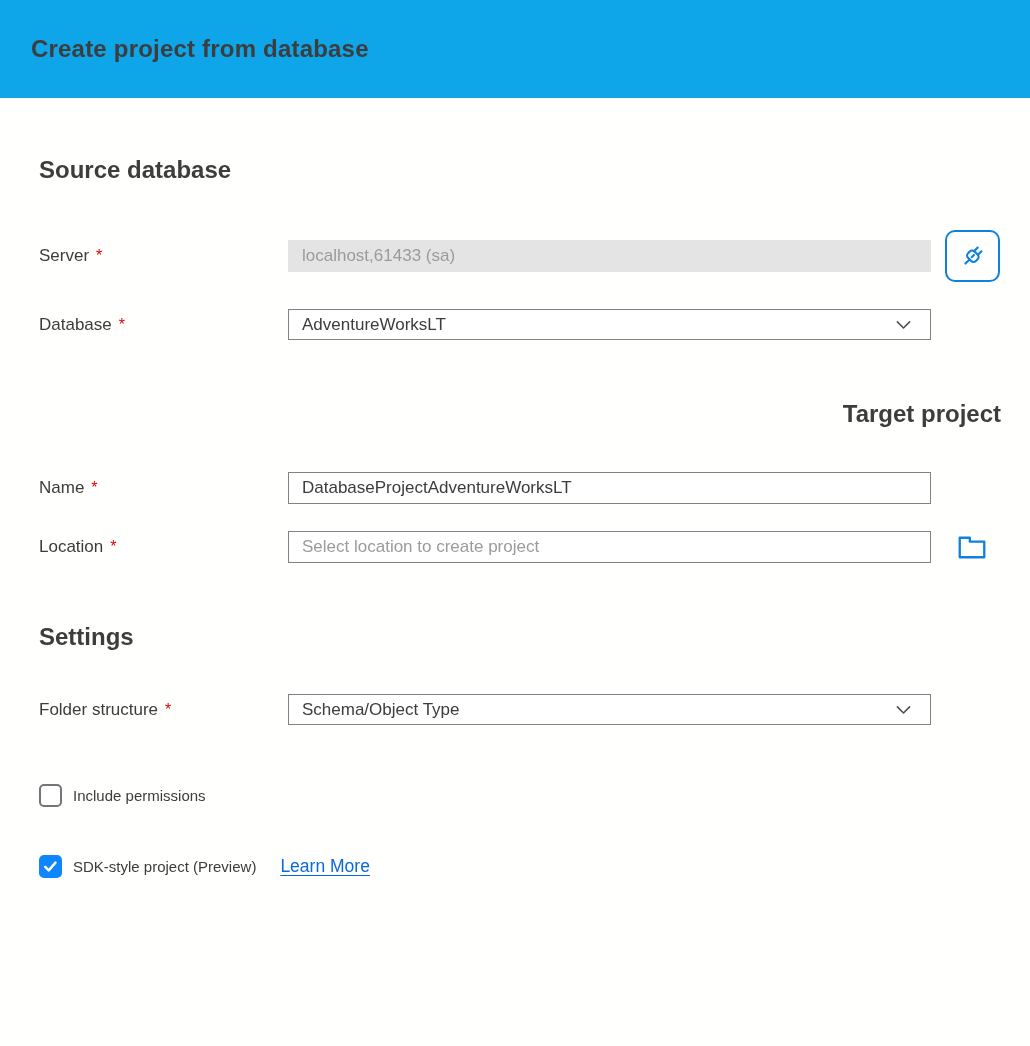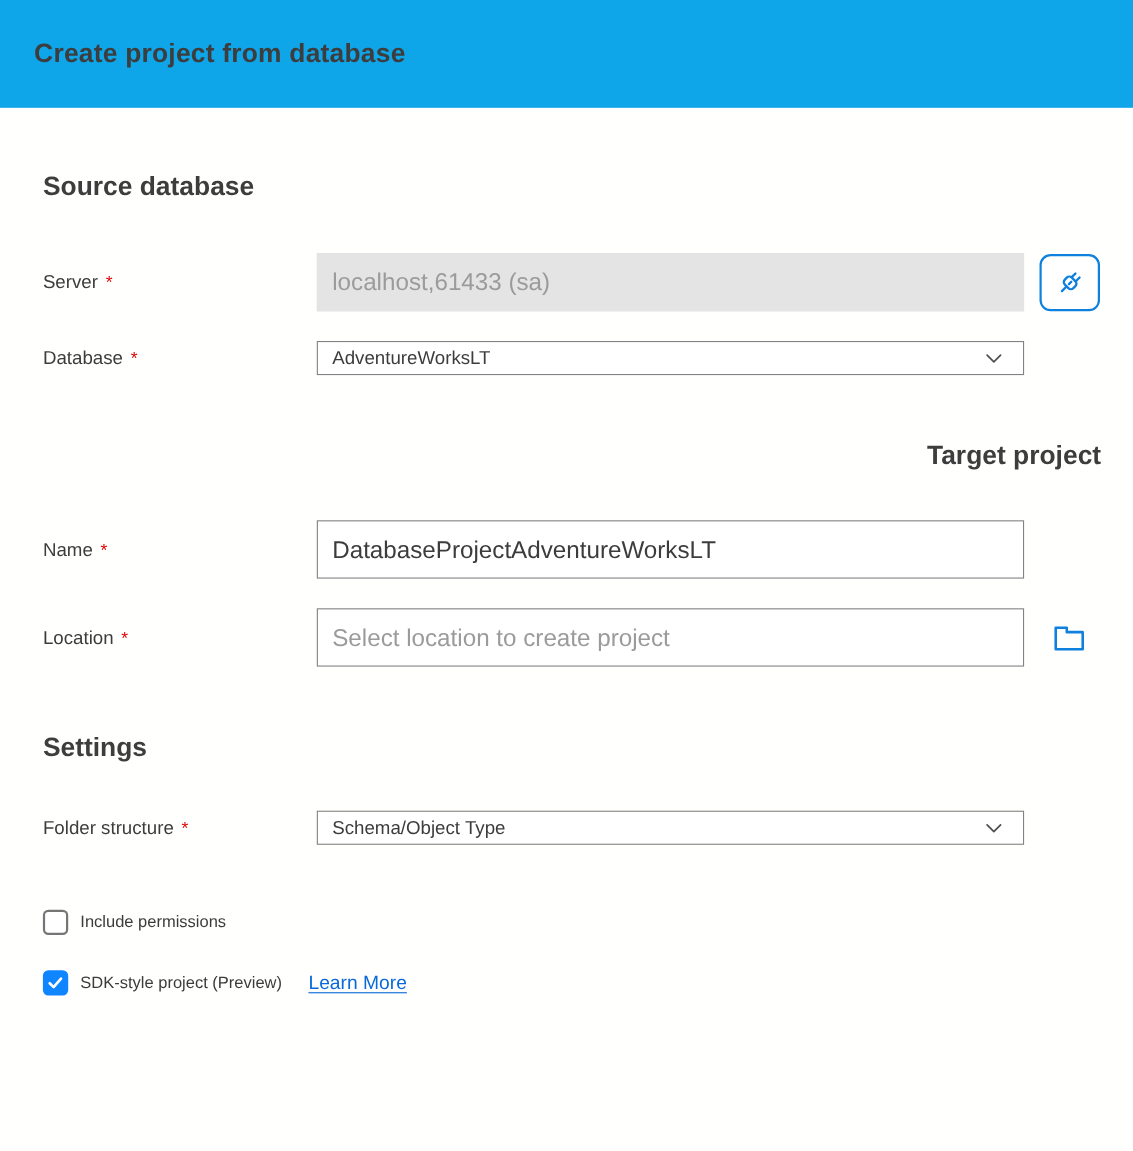--- a/index.html
+++ b/index.html
@@ -55,25 +55,25 @@
     margin-left: 7px;
     font-size: 16px;
   }
   .field-area {
     display: flex;
     align-items: center;
     flex: 1;
   }
   .text-input {
     width: 643px;
-    height: 53px;
+    height: 32px;
     border: 1px solid #828282;
     background: #ffffff;
     font-family: "Liberation Sans", sans-serif;
-    font-size: 22px;
+    font-size: 17px;
     color: #3c3c3c;
     padding: 0 13px;
     outline: none;
   }
   .text-input::placeholder { color: #9b9b9b; opacity: 1; }
   .text-input.disabled {
     background: #e4e4e4;
     border: 1px solid #e4e4e4;
     color: #9b9b9b;
   }
@@ -113,21 +113,21 @@
     align-items: center;
     cursor: pointer;
     padding: 0;
   }
 
   .checkbox-row {
     display: flex;
     align-items: center;
   }
   .row-permissions { margin-top: 59px; }
-  .row-sdk         { margin-top: 32px; }
+  .row-sdk         { margin-top: 48px; }
   .checkbox {
     width: 23px;
     height: 23px;
     border-radius: 5px;
     flex: 0 0 23px;
     cursor: pointer;
     display: flex;
     align-items: center;
     justify-content: center;
   }

